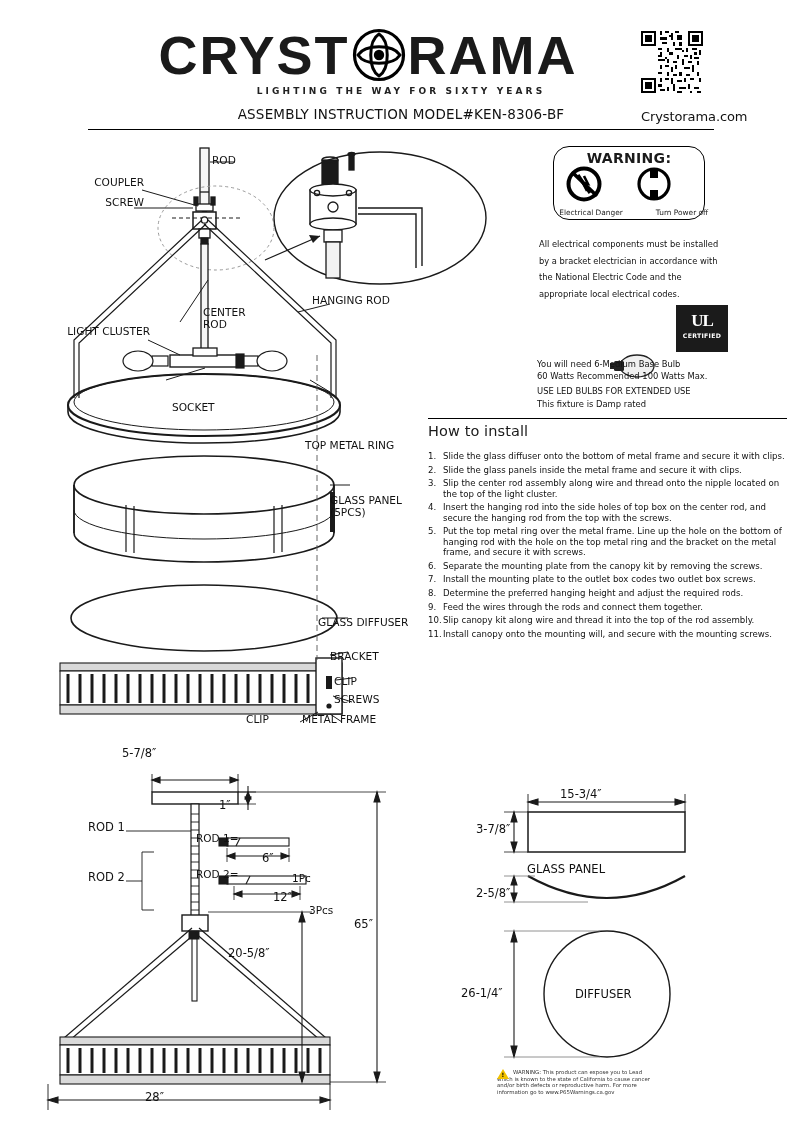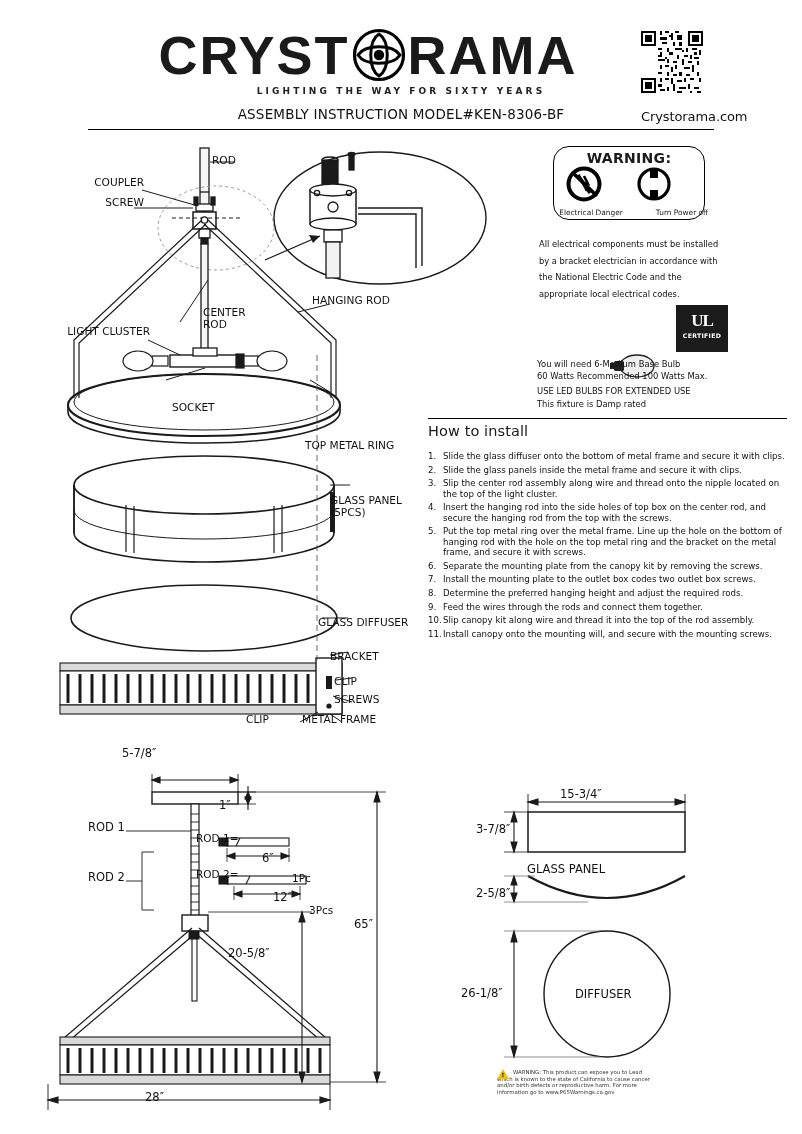--- a/index.html
+++ b/index.html
@@ -553,21 +553,21 @@
         <line x1="64" y1="145" x2="160" y2="145" stroke="#777" stroke-width=".8"></line>
         <line x1="64" y1="271" x2="160" y2="271" stroke="#777" stroke-width=".8"></line>
       </g>
     </g>
   </svg>
 
   <div class="dim abs" style="left:476px;top:822px;">3-7/8″</div>
   <div class="dim abs" style="left:560px;top:787px;">15-3/4″</div>
   <div class="dim abs" style="left:527px;top:862px;">GLASS PANEL</div>
   <div class="dim abs" style="left:476px;top:886px;">2-5/8″</div>
-  <div class="dim abs" style="left:461px;top:986px;">26-1/8″</div>
+  <div class="dim abs" style="left:461px;top:986px;">26-1/4″</div>
   <div class="dim abs" style="left:575px;top:987px;">DIFFUSER</div>
 
   <div class="abs" id="p65">
     <div id="p65tri"></div>
     <div id="p65txt">
       <div class="l1">WARNING: This product can expose you to Lead</div>
       <div style="margin-left:-16px;">which is known to the state of California to cause cancer</div>
       <div style="margin-left:-16px;">and/or birth defects or reproductive harm. For more</div>
       <div style="margin-left:-16px;">information go to www.P65Warnings.ca.gov</div>
     </div>

